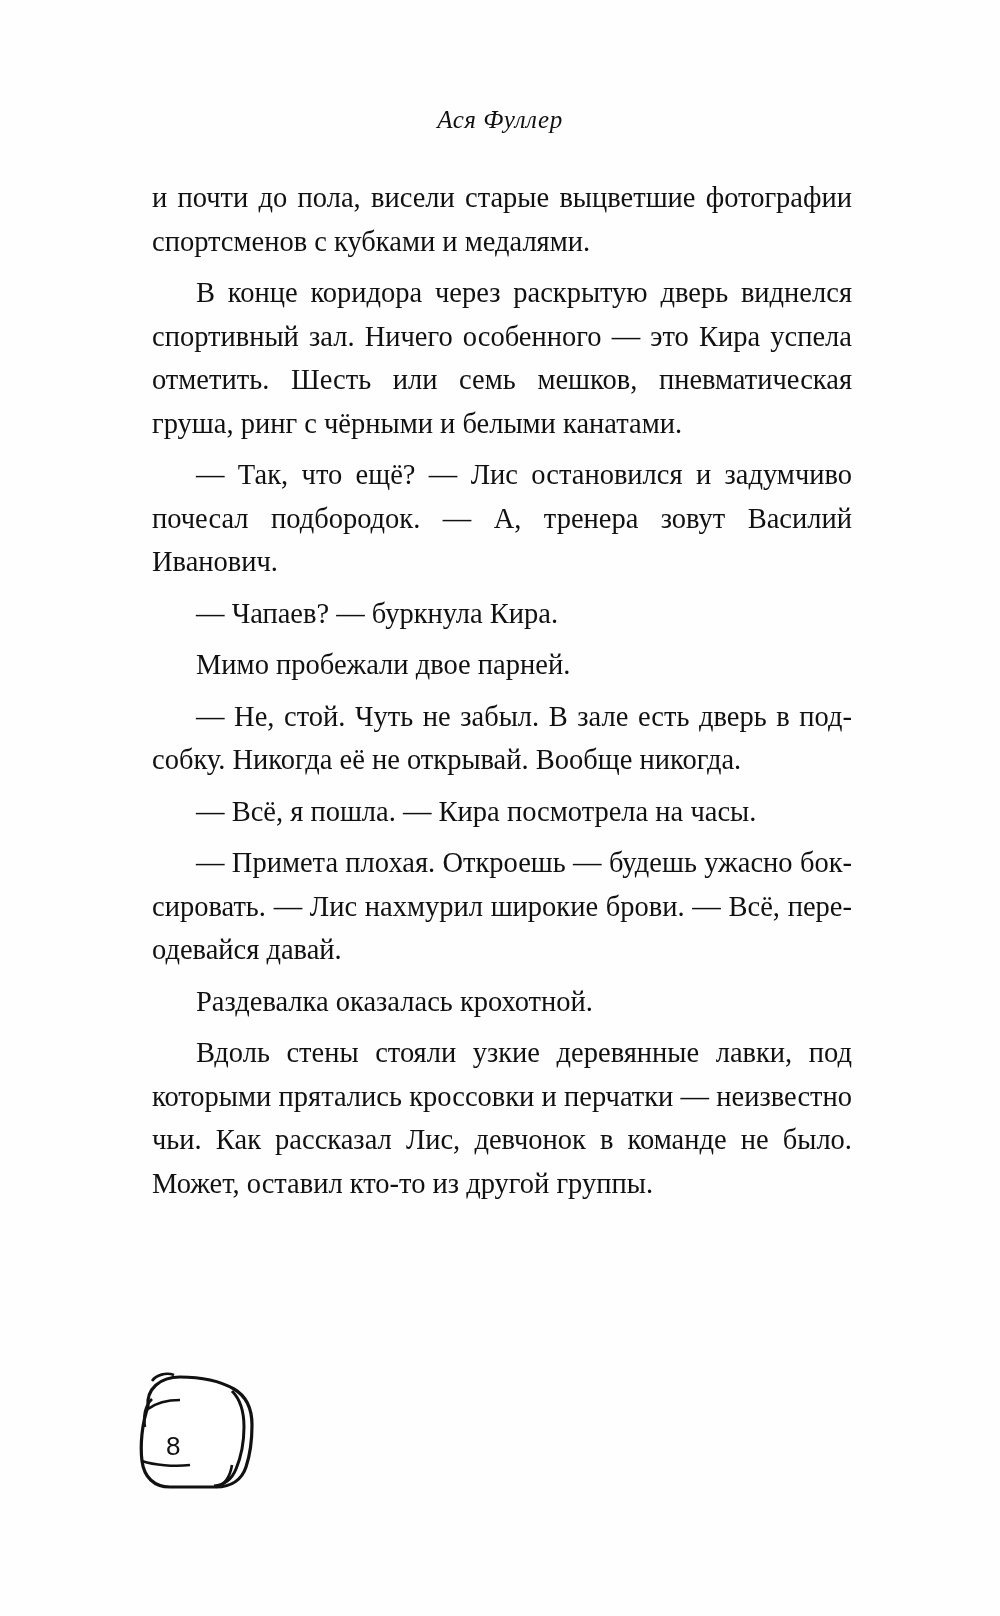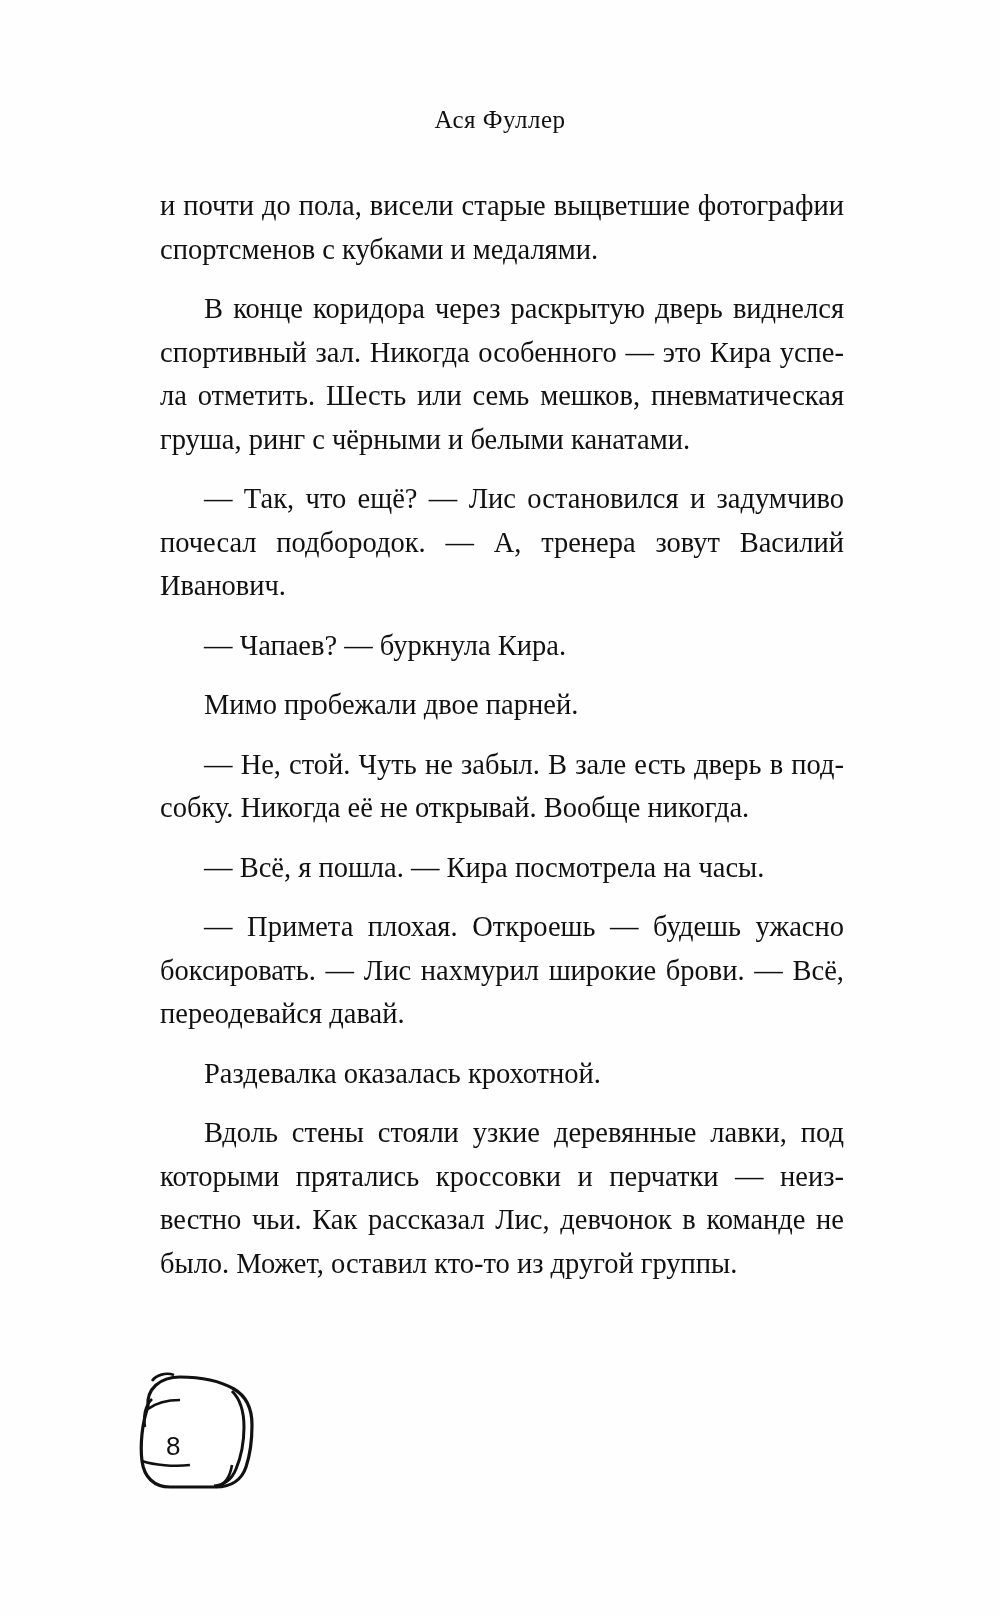--- a/index.html
+++ b/index.html
@@ -20,32 +20,33 @@
     inset: 0;
     background: #fefefe;
   }
   .running-head {
     position: absolute;
     top: 106px;
     left: 0;
     width: 1000px;
     text-align: center;
     font-family: "Liberation Serif", serif;
+    font-style: italic;
     font-size: 25px;
     letter-spacing: 0.5px;
     color: #111;
   }
   .textblock {
     position: absolute;
     top: 168px;
     left: 144px;
     width: 716px;
   }
   .textblock p {
-    margin: 16px;
+    margin: 8px;
     font-size: 28.5px;
     line-height: 43.5px;
     text-align: justify;
     text-justify: inter-word;
     color: #111;
     hyphens: manual;
   }
   .textblock p.indent {
     text-indent: 44px;
   }
@@ -75,21 +76,21 @@
 </style>
 </head>
 <body>
 
 <div class="page">
 
   <div class="running-head">Ася Фуллер</div>
 
   <div class="textblock">
     <p class="">и почти до пола, висели старые выцветшие фотогра­фии спортсменов с кубками и медалями.</p>
-    <p class="indent">В конце коридора через раскрытую дверь виднелся спортивный зал. Никогда особенного — это Кира успе­ла отметить. Шесть или семь мешков, пневматическая груша, ринг с чёрными и белыми канатами.</p>
+    <p class="indent">В конце коридора через раскрытую дверь виднелся спортивный зал. Ничего особенного — это Кира успе­ла отметить. Шесть или семь мешков, пневматическая груша, ринг с чёрными и белыми канатами.</p>
     <p class="indent">— Так, что ещё? — Лис остановился и задумчиво почесал подбородок. — А, тренера зовут Василий Иванович.</p>
     <p class="indent nojust">— Чапаев? — буркнула Кира.</p>
     <p class="indent nojust">Мимо пробежали двое парней.</p>
     <p class="indent">— Не, стой. Чуть не забыл. В зале есть дверь в под­собку. Никогда её не открывай. Вообще никогда.</p>
     <p class="indent nojust">— Всё, я пошла. — Кира посмотрела на часы.</p>
     <p class="indent">— Примета плохая. Откроешь — будешь ужасно бок­сировать. — Лис нахмурил широкие брови. — Всё, пере­одевайся давай.</p>
     <p class="indent nojust">Раздевалка оказалась крохотной.</p>
     <p class="indent">Вдоль стены стояли узкие деревянные лавки, под которыми прятались кроссовки и перчатки — неиз­вестно чьи. Как рассказал Лис, девчонок в команде не было. Может, оставил кто-то из другой группы.</p>
   </div>
 

